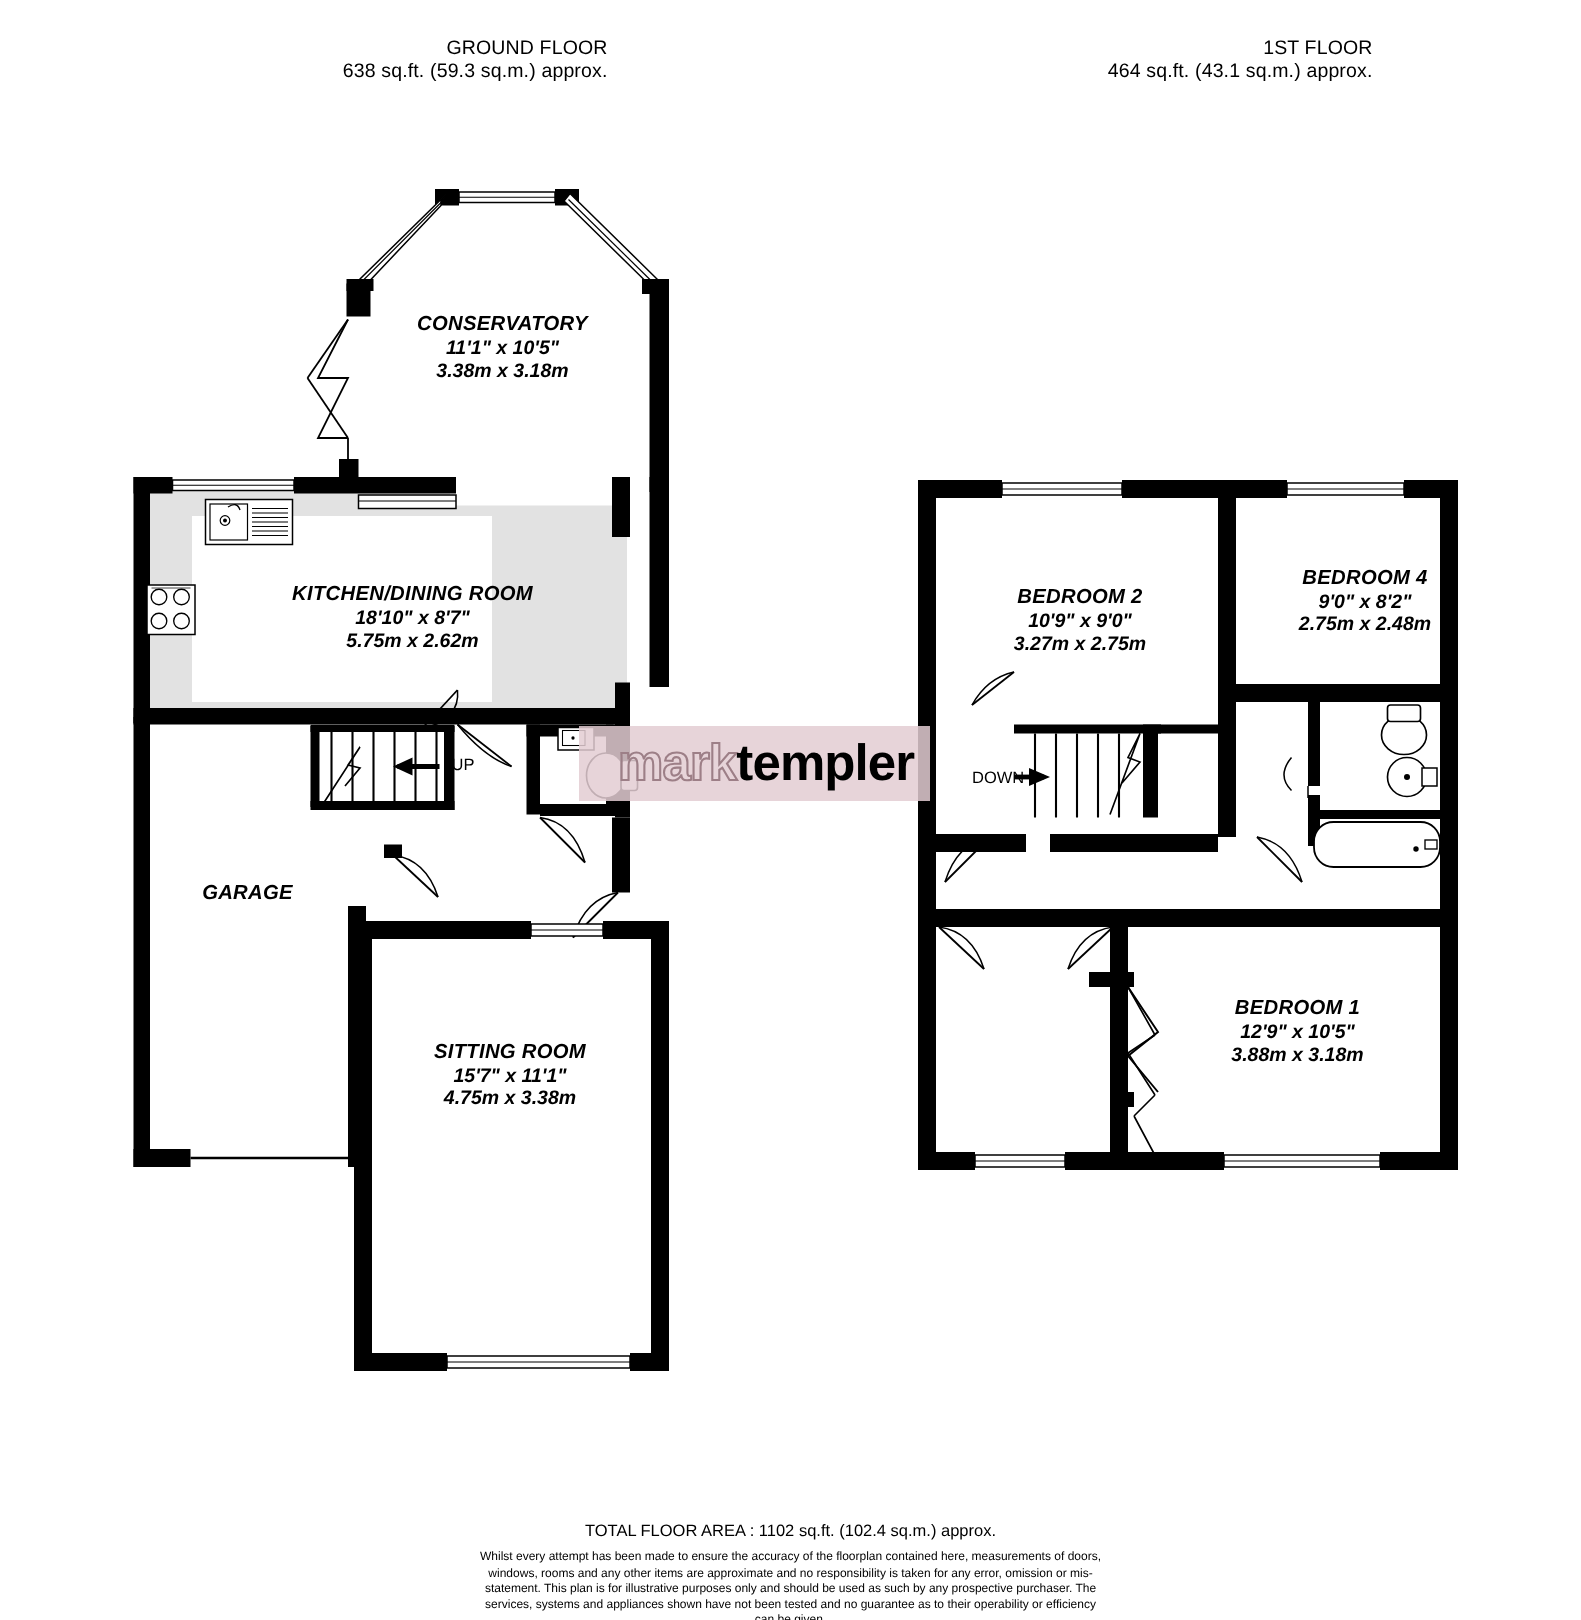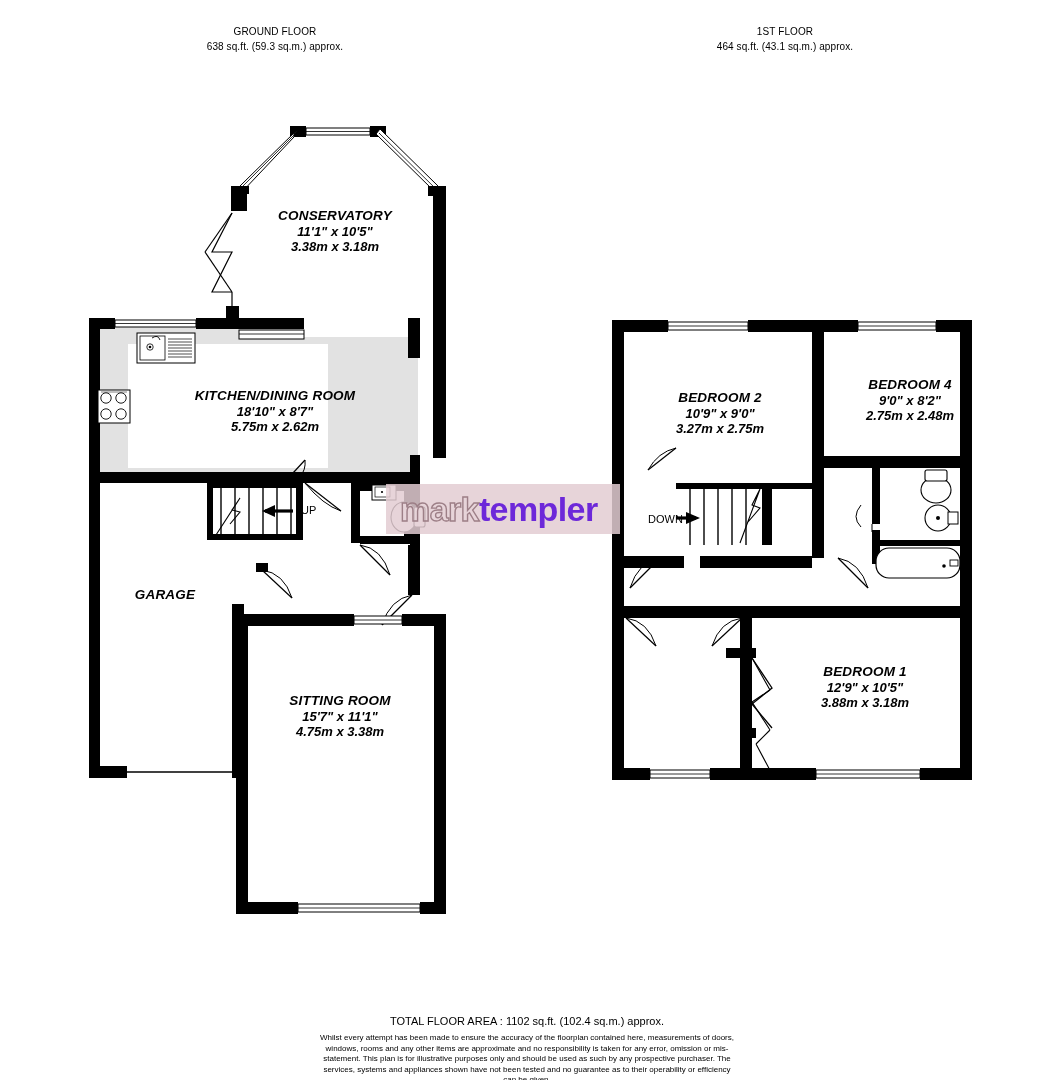--- a/index.html
+++ b/index.html
@@ -20,22 +20,22 @@
   #plan-root {
     position: absolute;
     left: 0; top: 0;
     width: 1054px;
     height: 1080px;
   }
 
   
   .floor-heading {
     position: absolute;
-    text-align: center;
-    font-size: 10px;
+    text-align: right;
+    font-size: 13px;
     line-height: 15px;
     color: #000;
     letter-spacing: 0.1px;
   }
   .floor-heading .fh-title { display: block; }
   .floor-heading .fh-area { display: block; }
 
   #ground-floor-heading { left: 145px; top: 24px; width: 260px; }
   #first-floor-heading  { left: 655px; top: 24px; width: 260px; }
 
@@ -101,30 +101,30 @@
     top: 484px;
     width: 260px;
     height: 50px;
     display: flex;
     align-items: center;
     justify-content: flex-start;
     font-size: 34px;
     font-weight: bold;
     letter-spacing: -0.6px;
     white-space: nowrap;
-    padding-left: 14px;
+    padding-left: 26px;
     box-sizing: border-box;
   }
   #watermark-mark {
     color: transparent;
     -webkit-text-stroke: 1.4px #9d7f87;
     text-shadow: none;
   }
   #watermark-templer {
-    color: #6d28d9;
+    color: #000000;
   }
 
   
   #footer-block {
     position: absolute;
     left: 0;
     top: 1014px;
     width: 1054px;
     text-align: center;
   }

